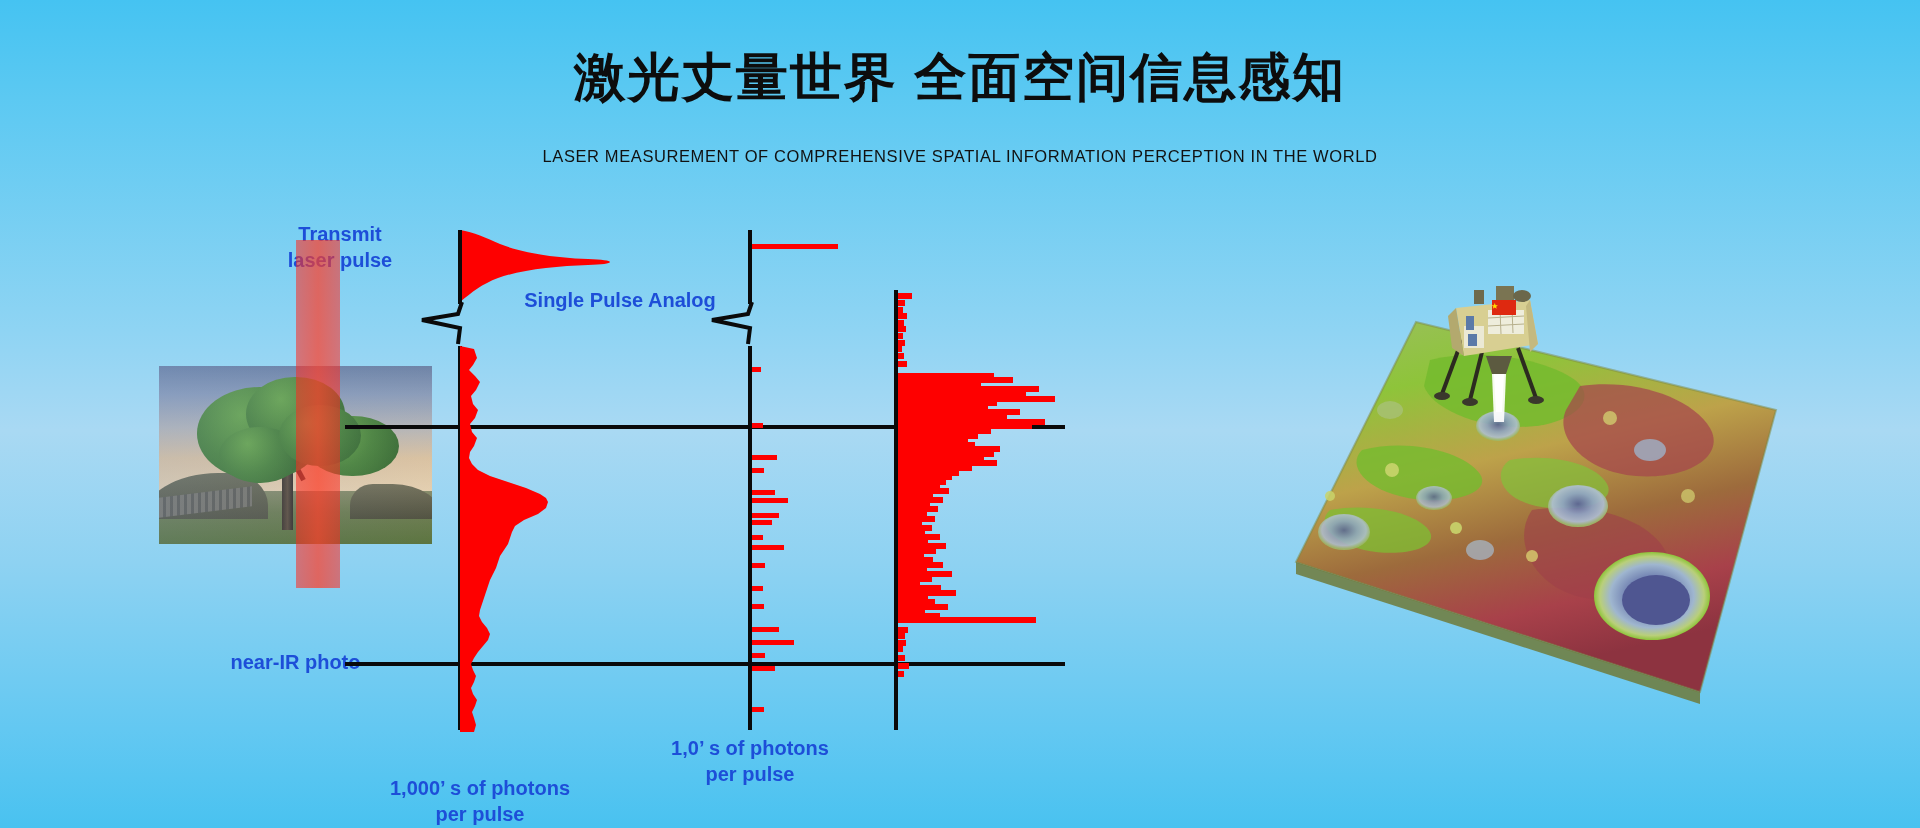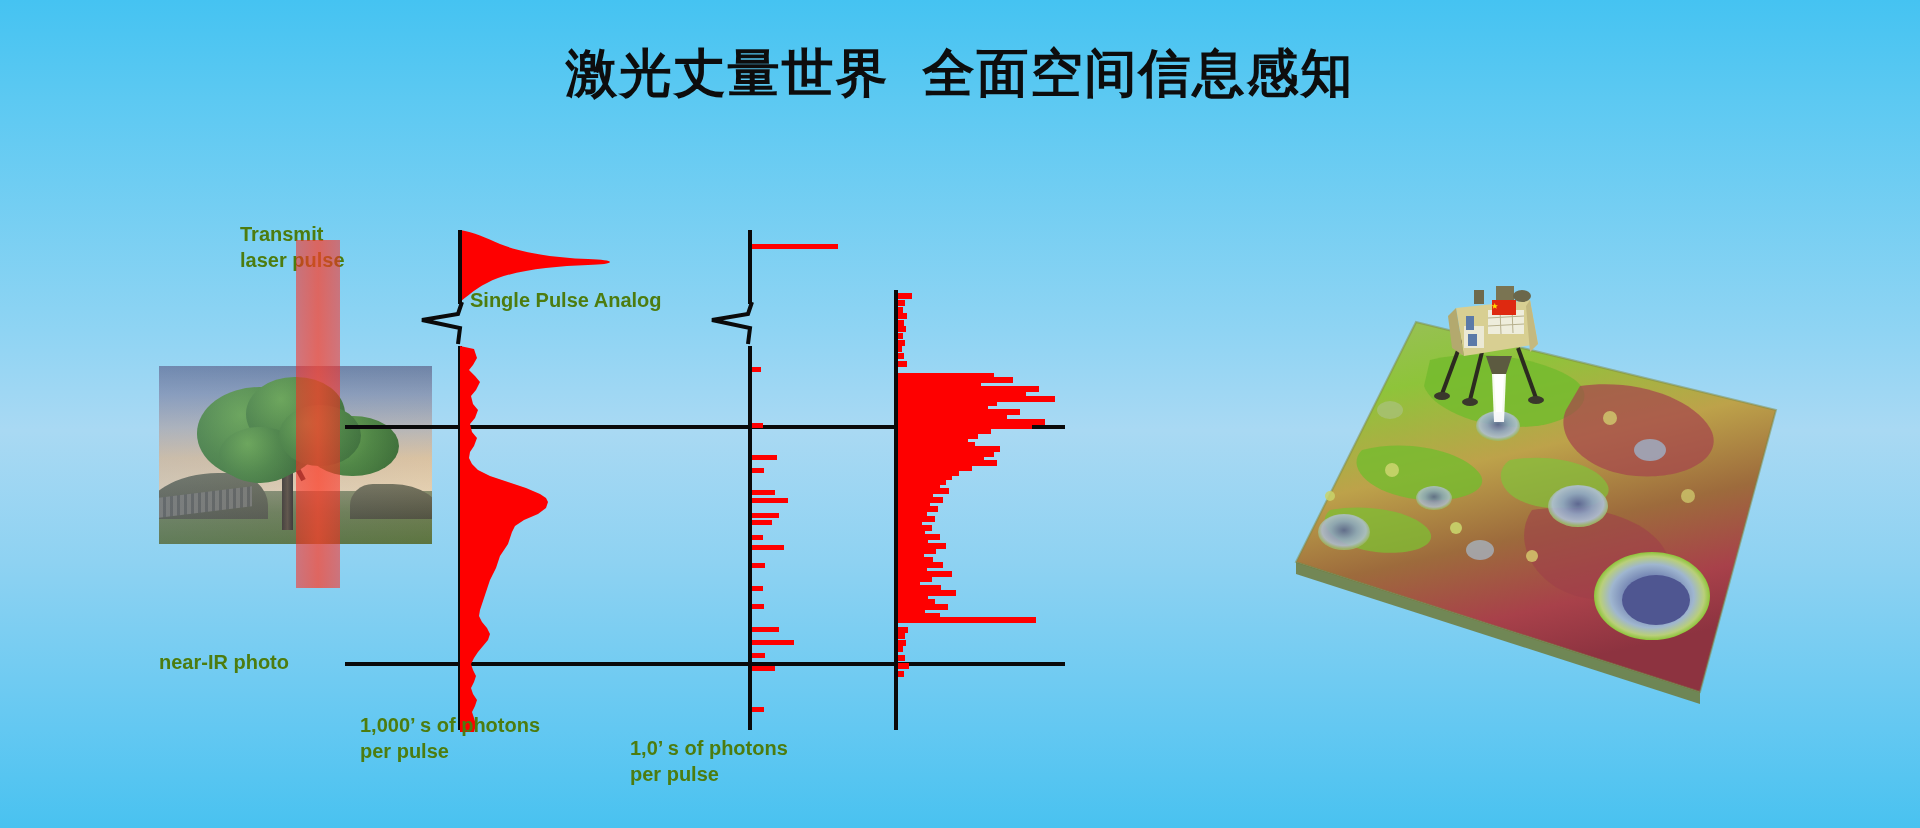--- a/index.html
+++ b/index.html
@@ -10,30 +10,30 @@
     position:relative;
   }
   .stage{position:absolute;inset:0;}
   .abs{position:absolute;}
 
   
   #title{
     left:0;right:0;top:48px;text-align:center;
     font-size:52px;font-weight:bold;color:#0d0d0d;
     letter-spacing:2px;line-height:1.15;
-    font-family:Liberation Mono, monospace;
+    font-family:Liberation Sans, sans-serif;
   }
   #subtitle{
     left:0;right:0;top:147px;text-align:center;
     font-size:16.5px;color:#111;letter-spacing:.6px;
     font-family:"Liberation Sans",sans-serif;
   }
 
   
-  .lbl{color:#4d7c0f;font-weight:bold;font-size:20px;line-height:1.28;text-align:left;
+  .lbl{color:#1d4ed8;font-weight:bold;font-size:20px;line-height:1.28;text-align:center;
        font-family:"Liberation Sans",sans-serif;}
 
   
   #photo{left:159px;top:366px;width:273px;height:178px;}
   #photo-img{position:absolute;inset:0;overflow:hidden;}
   .sky{position:absolute;left:0;right:0;top:0;height:72%;
        background:linear-gradient(to bottom,#6d7f9e 0%,#8f9cb4 22%,#bfb9b3 48%,#e8c79a 72%,#f3d7ad 100%);}
   .ground{position:absolute;left:0;right:0;bottom:0;height:30%;
        background:linear-gradient(to bottom,#8a8a5e 0%,#6e7a44 40%,#59702f 100%);}
   .hill-l{position:absolute;left:-6%;bottom:14%;width:46%;height:26%;
@@ -75,20 +75,21 @@
   
   #terrain-wrap{left:1180px;top:300px;width:620px;height:480px;}
   #lander{left:1434px;top:282px;width:120px;height:130px;}
 </style>
 </head>
 <body>
 
 <div class="stage">
 
   <div class="abs" id="title">激光丈量世界 全面空间信息感知</div>
+  <div class="abs" id="subtitle">LASER MEASUREMENT OF COMPREHENSIVE SPATIAL INFORMATION PERCEPTION IN THE WORLD</div>
 
   <div class="abs lbl" style="left:240px;top:222px;width:200px;">
     <div>Transmit</div>
     <div>laser pulse</div>
   </div>
 
   <div class="abs" id="photo">
     <div id="photo-img">
       <div class="sky"></div>
       <div class="ground"></div>
@@ -256,21 +257,21 @@
         <div class="bar" style="left: 0px; top: 372.9px; width: 11px; height: 6px; background: rgb(254, 0, 0);"></div>
         <div class="bar" style="left: 0px; top: 381.15px; width: 5.5px; height: 6px; background: rgb(254, 0, 0);"></div>
       </div>
   </div>
 
   <div class="abs lbl" style="left:470px;top:288px;width:300px;">
     <div>Single Pulse Analog</div>
   </div>
 
 
-  <div class="abs lbl cap" style="left:360px;top:713px;">
+  <div class="abs lbl cap" style="left:360px;top:776px;">
     <div>1,000’ s of photons</div>
     <div>per pulse</div>
   </div>
   <div class="abs lbl cap" style="left:630px;top:736px;">
     <div>1,0’ s of photons</div>
     <div>per pulse</div>
   </div>
 
   <div class="abs" id="terrain-wrap">
     <svg width="620" height="480" viewBox="0 0 620 480">

